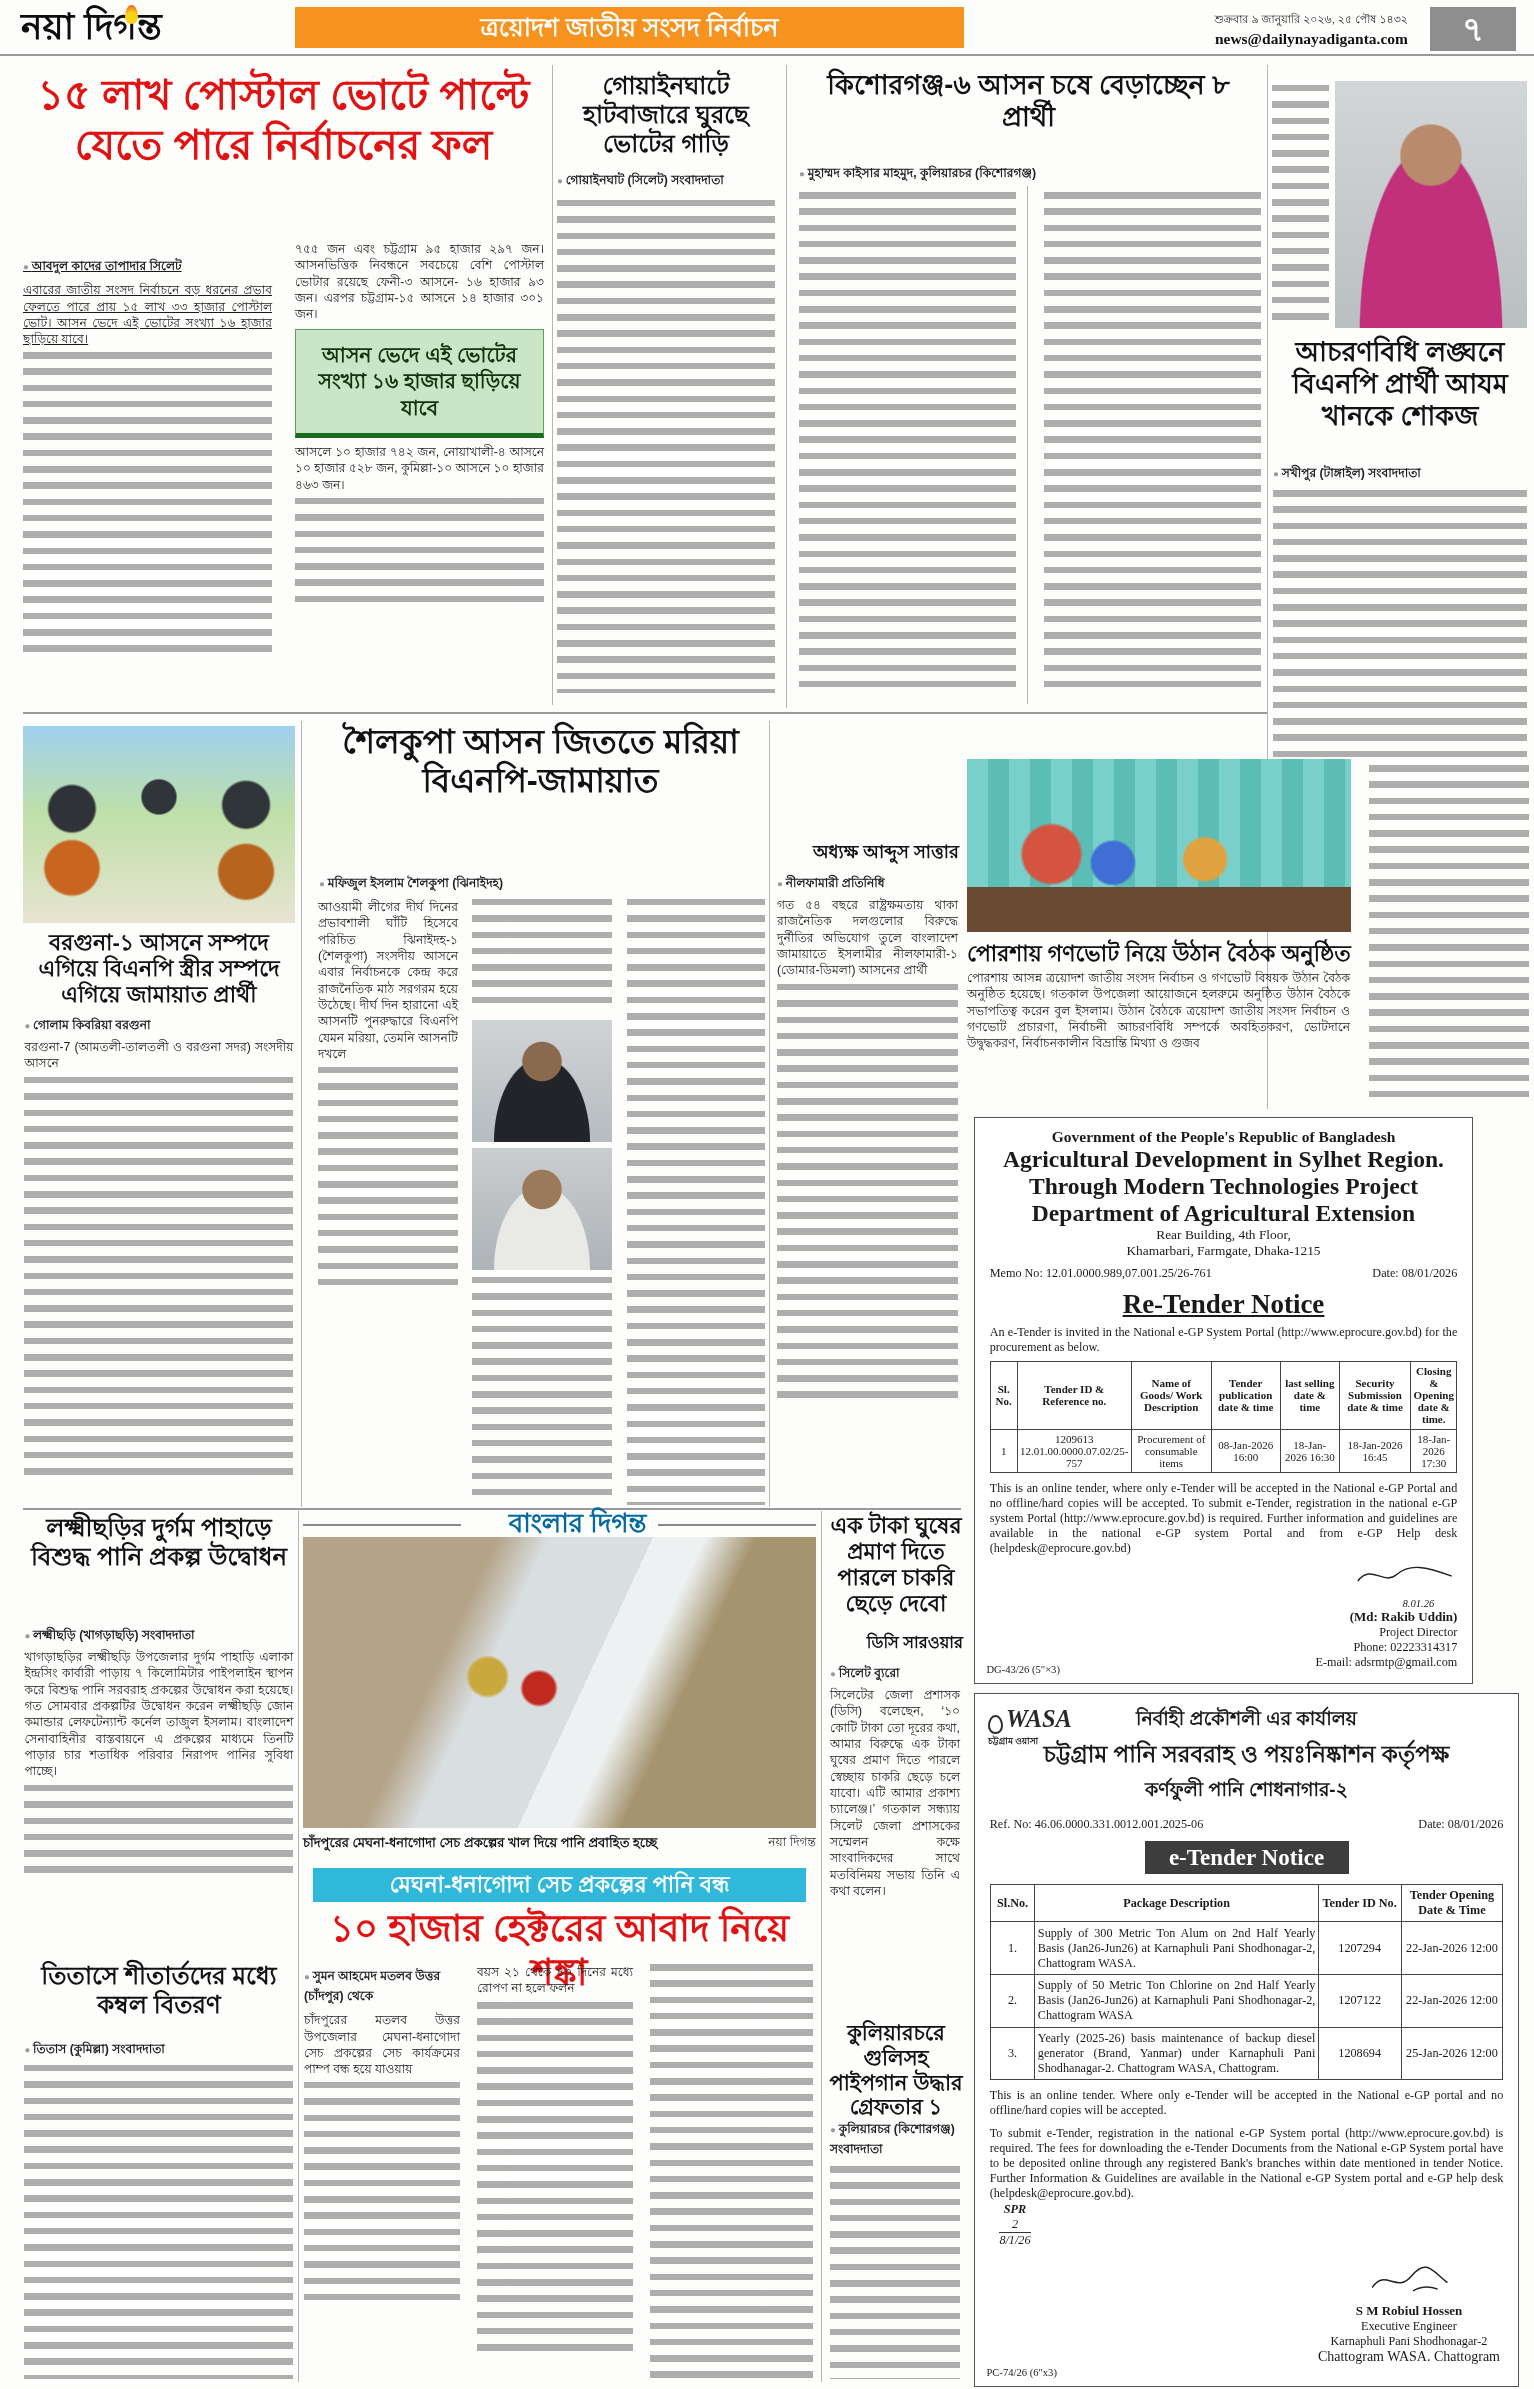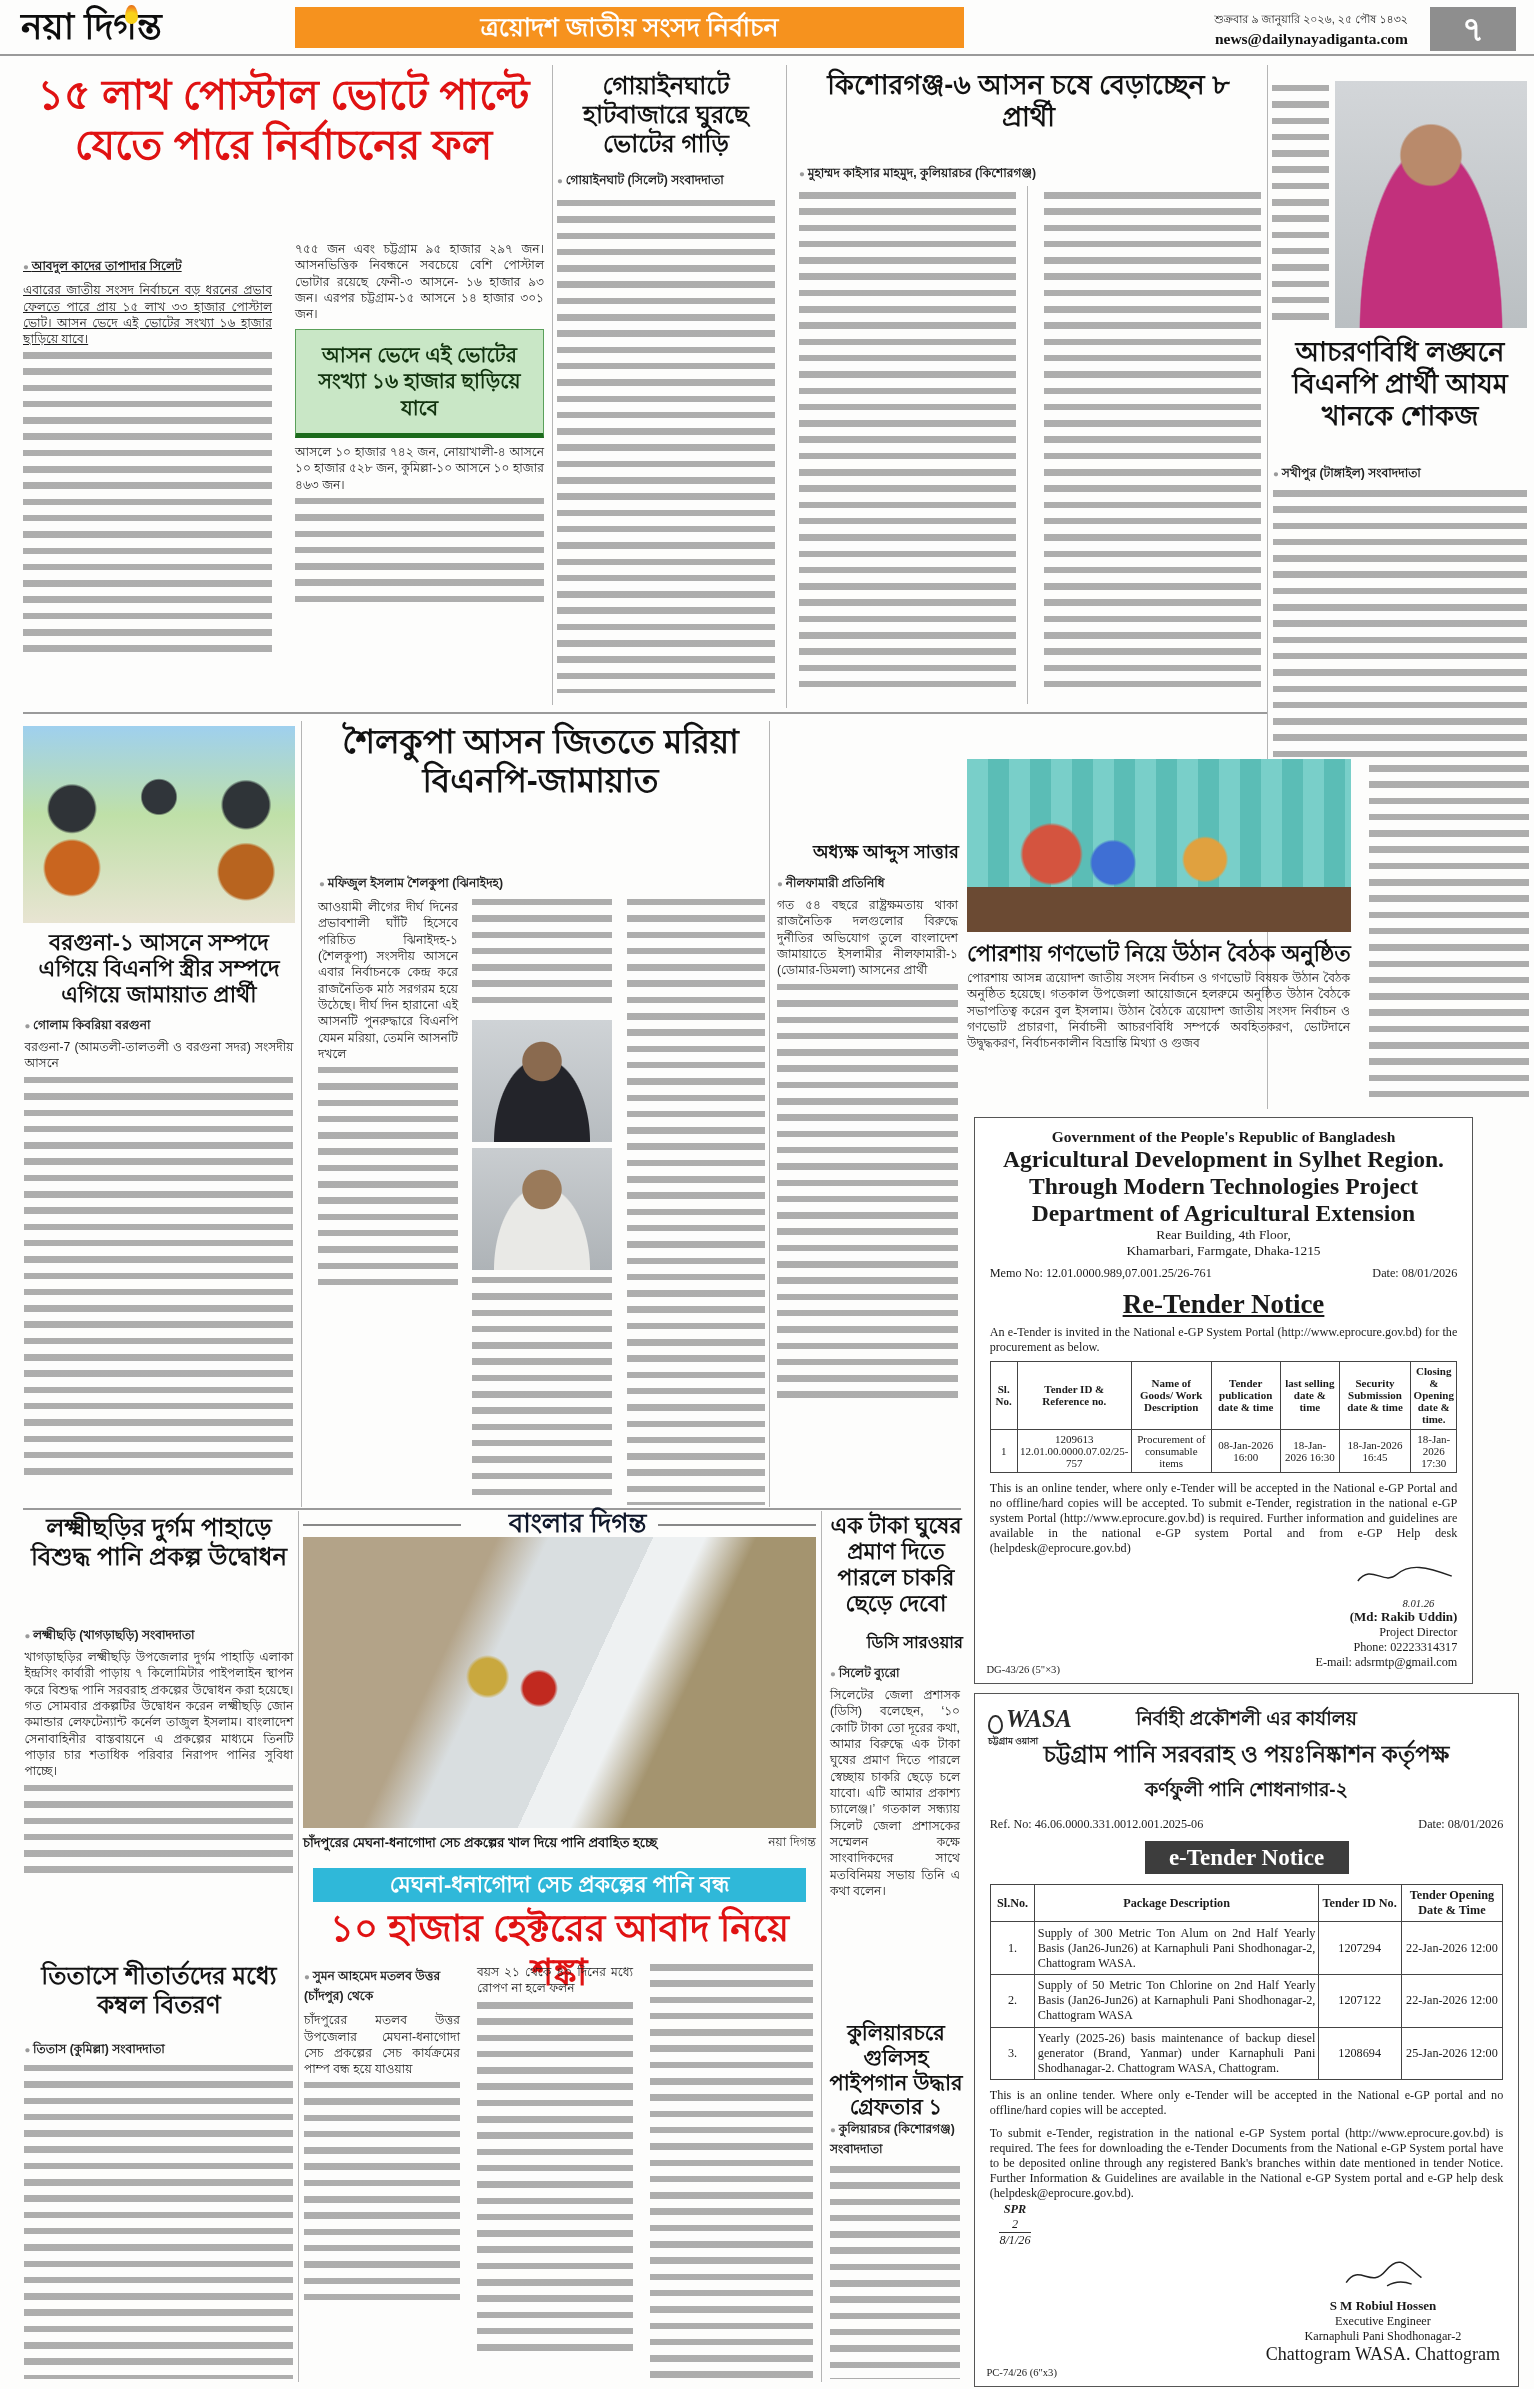--- a/index.html
+++ b/index.html
@@ -175,21 +175,21 @@
     <p class="bd">খাগড়াছড়ির লক্ষ্মীছড়ি উপজেলার দুর্গম পাহাড়ি এলাকা ইন্দ্রসিং কার্বারী পাড়ায় ৭ কিলোমিটার পাইপলাইন স্থাপন করে বিশুদ্ধ পানি সরবরাহ প্রকল্পের উদ্বোধন করা হয়েছে। গত সোমবার প্রকল্পটির উদ্বোধন করেন লক্ষ্মীছড়ি জোন কমান্ডার লেফটেন্যান্ট কর্নেল তাজুল ইসলাম। বাংলাদেশ সেনাবাহিনীর বাস্তবায়নে এ প্রকল্পের মাধ্যমে তিনটি পাড়ার চার শতাধিক পরিবার নিরাপদ পানির সুবিধা পাচ্ছে।</p>
     <div class="sim" style="height:98px;"></div>
   </div>
 
   <div class="abs hd" style="left:23px;top:1962px;width:272px;font-size:24.4px;">তিতাসে শীতার্তদের মধ্যে কম্বল বিতরণ</div>
   <div class="abs by" style="left:24.4px;top:2037px;width:269px;">তিতাস (কুমিল্লা) সংবাদদাতা</div>
   <div class="abs sim" style="left:24.4px;top:2065px;width:269px;height:314px;"></div>
 
   <div class="abs" style="left:303px;top:1503px;width:513px;display:flex;align-items:center;gap:11.4px;">
     <div style="flex:1;height:1.6px;background:#888;"></div>
-    <div style="font-size:26px;font-weight:700;color:#0f172a;margin-left:36px;">বাংলার দিগন্ত</div>
+    <div style="font-size:26px;font-weight:700;color:#0369a1;margin-left:36px;">বাংলার দিগন্ত</div>
     <div style="flex:1;height:1.6px;background:#888;"></div>
   </div>
   <div class="abs photo" style="left:303px;top:1537px;width:513px;height:291px;background:radial-gradient(circle at 46% 52%,#c1291f 0 5%,transparent 6%),radial-gradient(circle at 36% 48%,#c9a83e 0 5%,transparent 6%),linear-gradient(115deg,#b3a388 0 30%,#d9dee0 38% 54%,#eef1f2 54% 62%,#a4946f 70% 100%);"></div>
   <div class="abs" style="left:303px;top:1833px;width:513px;display:flex;justify-content:space-between;">
     <span class="caption">চাঁদপুরের মেঘনা-ধনাগোদা সেচ প্রকল্পের খাল দিয়ে পানি প্রবাহিত হচ্ছে</span>
     <span style="font-size:12.2px;color:#333;">নয়া দিগন্ত</span>
   </div>
   <div class="abs kicker" style="left:313px;top:1868px;width:493px;height:34px;">মেঘনা-ধনাগোদা সেচ প্রকল্পের পানি বন্ধ</div>
   <div class="abs hd red" style="left:303px;top:1907px;width:513px;font-size:37px;">১০ হাজার হেক্টরের আবাদ নিয়ে শঙ্কা</div>
   <div class="abs" style="left:304px;top:1964px;width:156px;">
@@ -260,19 +260,19 @@
       <div style="font-size:12.2px;border-bottom:0.8px solid #333;padding:0 8.1px;">2</div>
       <div style="font-size:12.2px;">8/1/26</div>
     </div>
     <div style="position:absolute;right:18px;bottom:21px;text-align:center;">
       <svg width="90" height="36" viewBox="0 0 110 44">
           <path d="M10 30 C 26 6, 40 38, 58 16 S 84 10, 102 24 M 60 34 q 14 -8 30 -2" stroke="#222" fill="none" stroke-width="1.8"></path>
         </svg>
       <div style="font-size:13px;font-weight:700;">S M Robiul Hossen</div>
       <div style="font-size:12.2px;">Executive Engineer</div>
       <div style="font-size:12.2px;">Karnaphuli Pani Shodhonagar-2</div>
-      <div style="font-size:18px;">Chattogram WASA. Chattogram</div>
+      <div style="font-size:14px;">Chattogram WASA. Chattogram</div>
     </div>
     <div style="position:absolute;left:11.4px;bottom:8.1px;font-size:10.6px;">PC-74/26 (6"x3)</div>
   </div>
 
 </div>
 
 
 </body></html>

